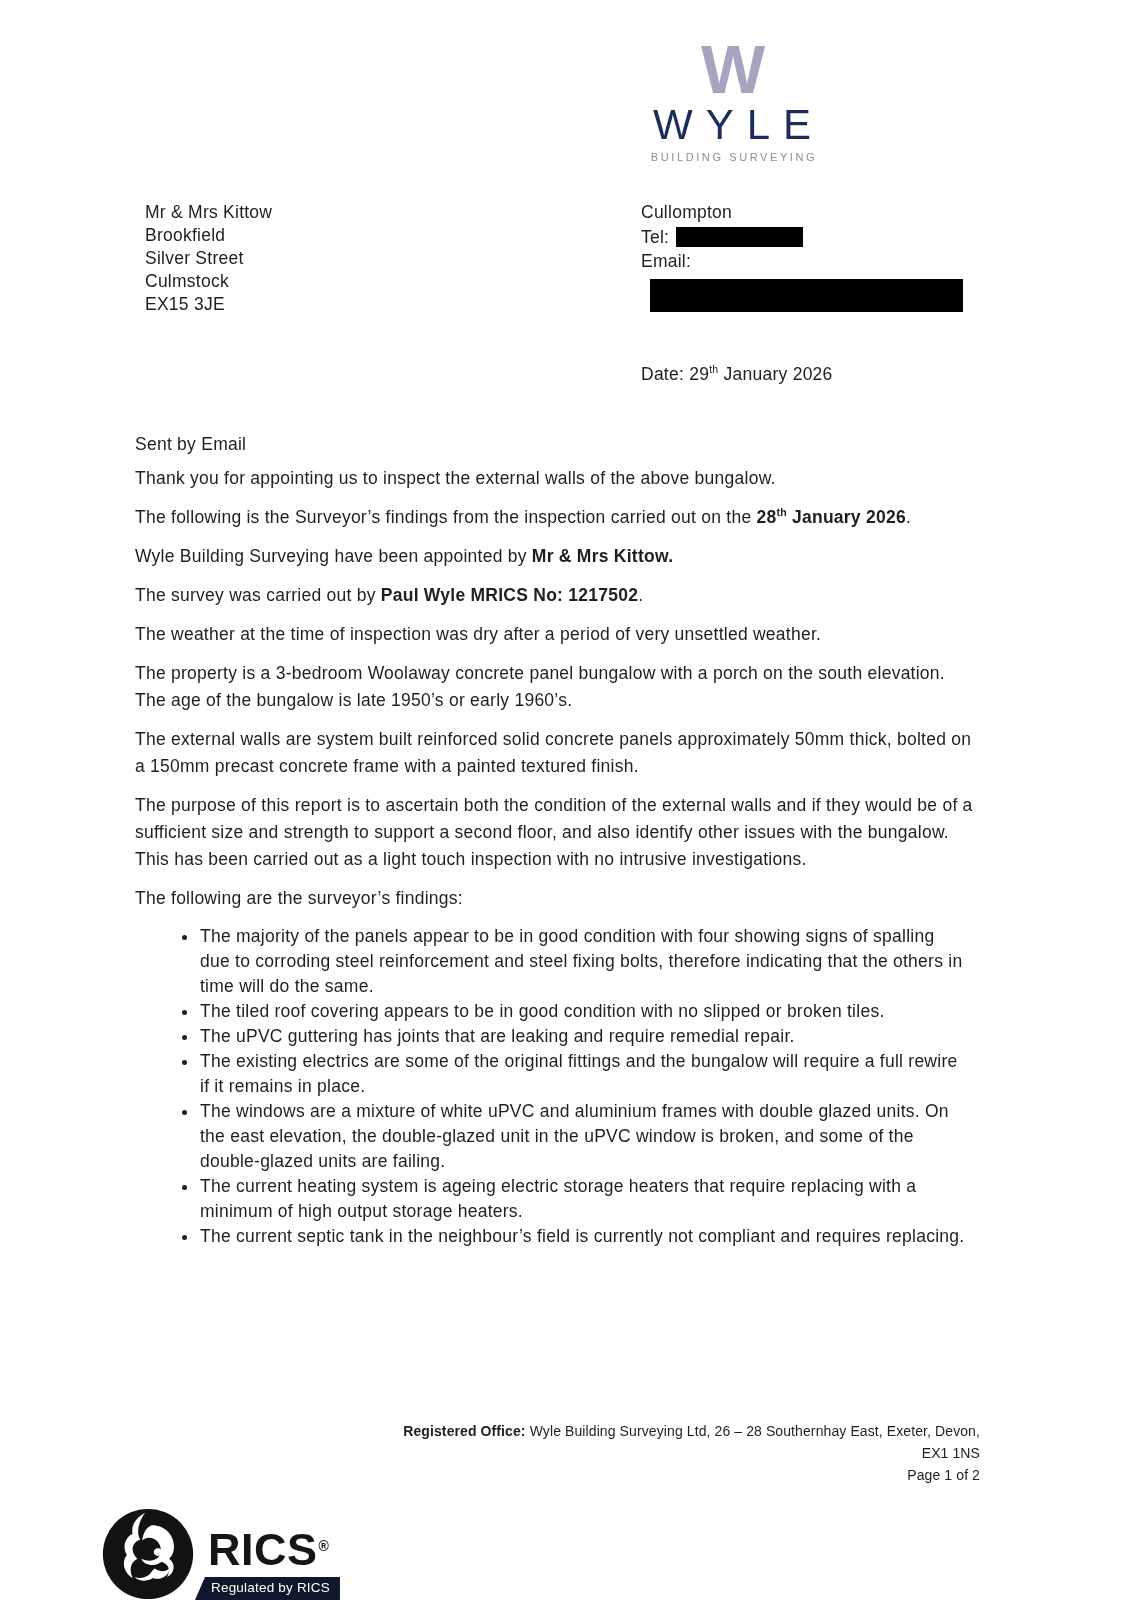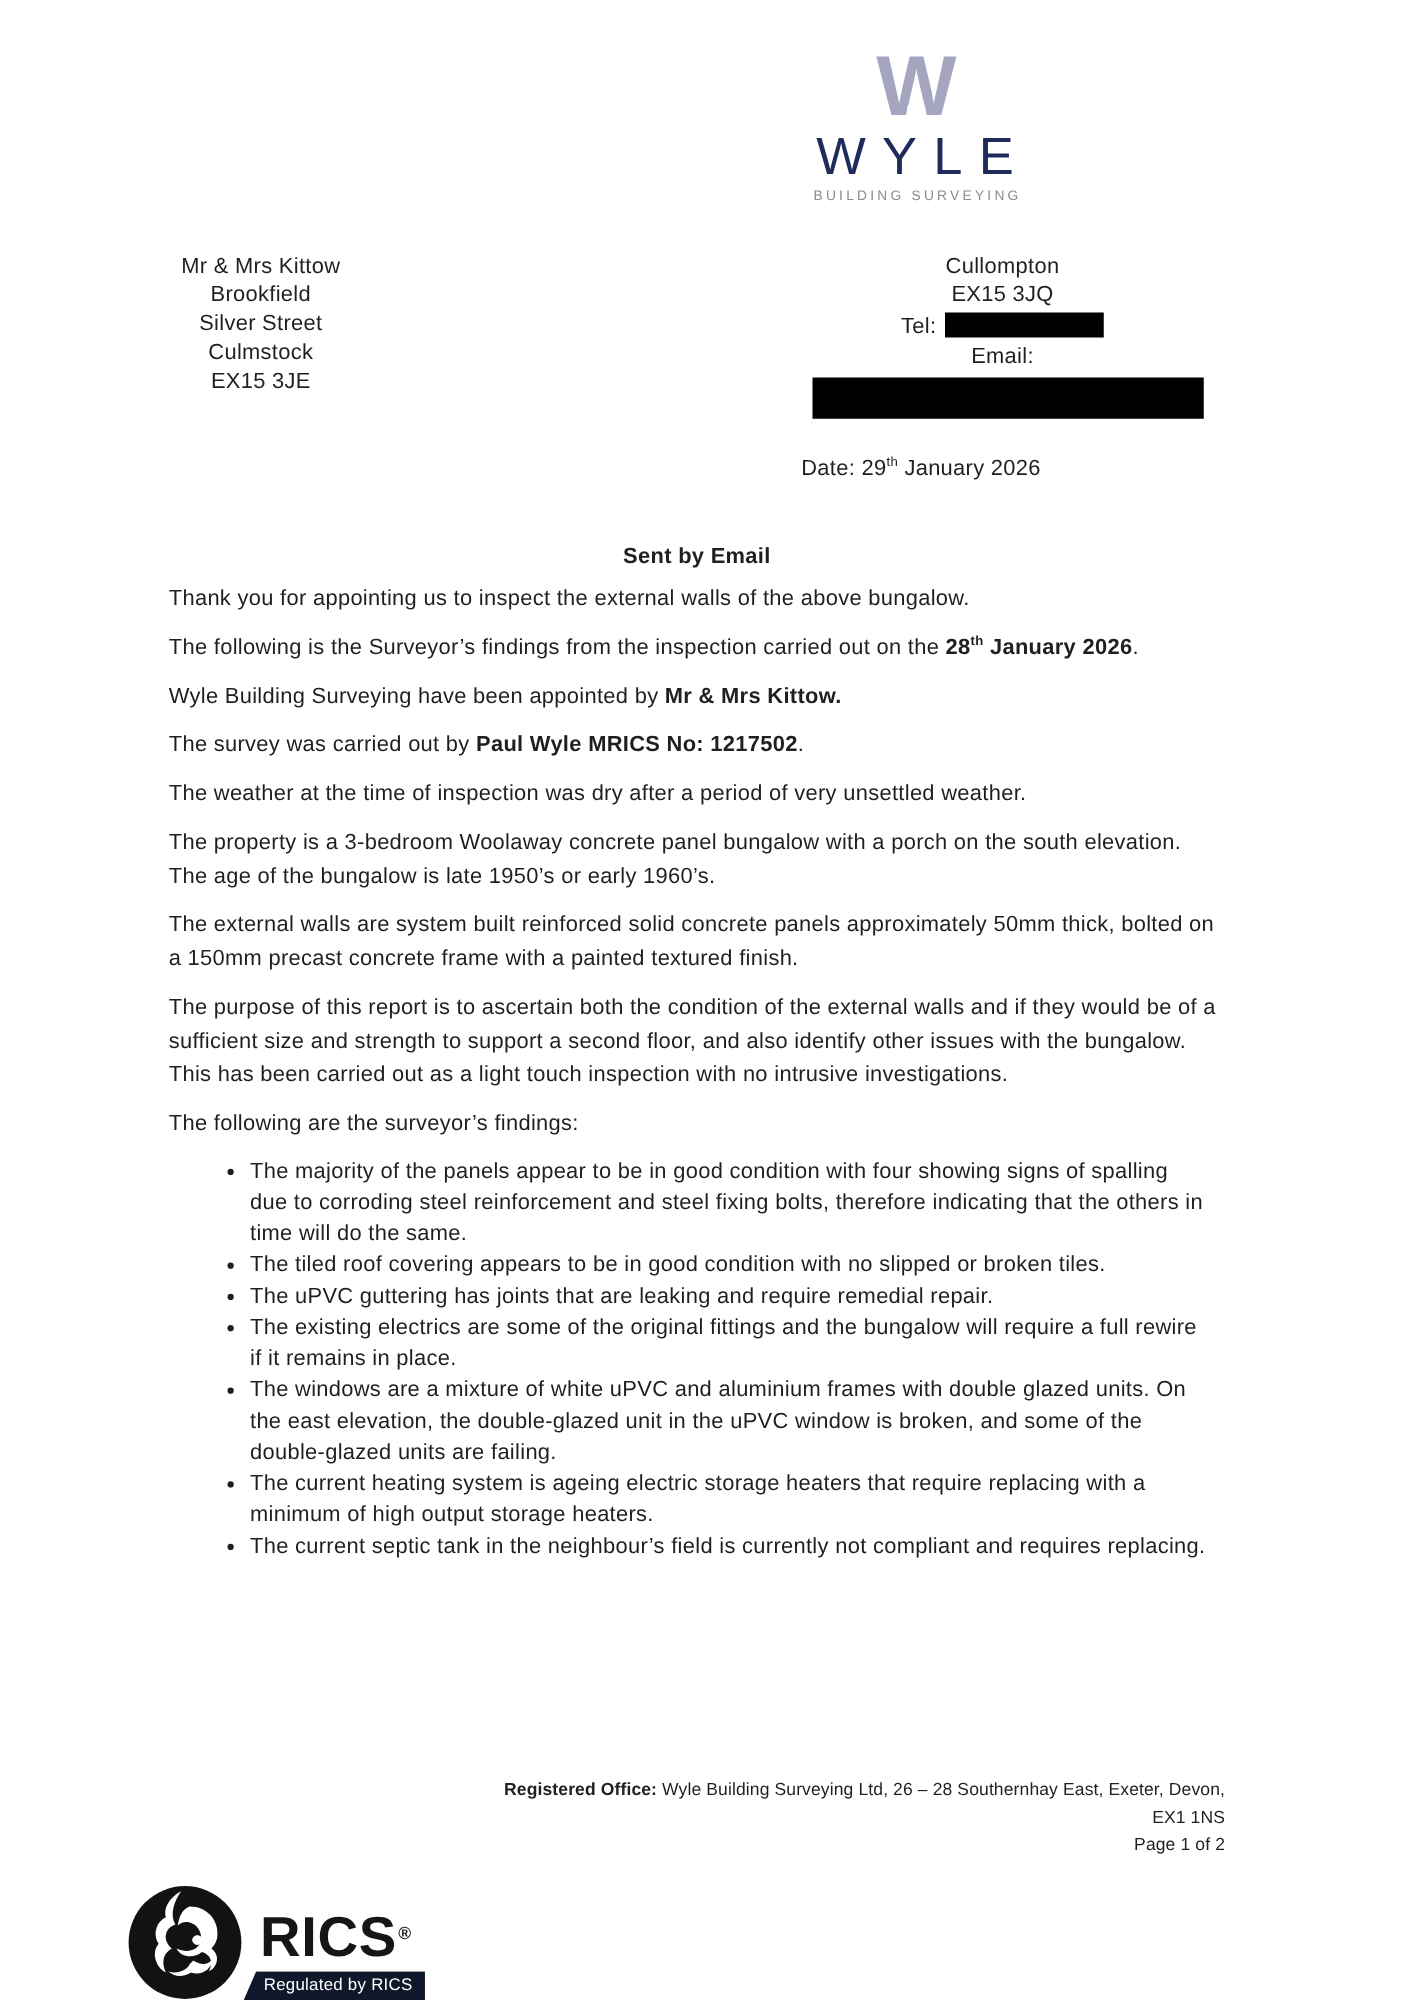--- a/index.html
+++ b/index.html
@@ -13,29 +13,29 @@
   .logo-mark{position:relative;display:inline-block;height:60px;}
   .logo-w{display:block;font-size:68px;font-weight:700;line-height:58px;color:#a6a5c0;letter-spacing:0;}
   .logo-house{position:absolute;left:50%;bottom:2px;transform:translateX(-50%);
     width:15px;height:21px;background:#ffffff;
     clip-path:polygon(50% 0,100% 42%,100% 100%,0 100%,0 42%);}
   .logo-word{font-size:42px;font-weight:400;color:#1e2c5c;letter-spacing:13px;margin-left:10px;margin-top:3px;line-height:44px;}
   .logo-tagline{font-size:11px;color:#8c8c8c;letter-spacing:2.6px;margin-top:4px;margin-left:2px;white-space:nowrap;}
   
   .recipient{position:absolute;left:145px;top:201px;font-size:17.5px;line-height:23px;}
   .sender{position:absolute;left:641px;top:201px;font-size:17.5px;line-height:23px;}
-  .addr-line{white-space:nowrap;text-align:center;}
+  .addr-line{white-space:nowrap;}
   .tel-row{line-height:26px;}
   .redact{background:#000;}
   .redact-tel{display:inline-block;width:127px;height:20px;vertical-align:-4px;margin-left:7px;}
   .redact-email{width:313px;height:33px;margin-top:6px;margin-left:9px;}
   .date-line{position:absolute;left:641px;top:364px;font-size:17.5px;}
   
   .body{position:absolute;left:135px;top:431px;width:845px;font-size:17.5px;line-height:27px;}
-  .sent-by{font-weight:700;text-align:center;margin-bottom:7px;}
+  .sent-by{font-weight:400;text-align:left;margin-bottom:7px;}
   .para{margin:0 0 12px 0;}
   .bold,.b{font-weight:700;}
   sup{font-size:60%;vertical-align:super;line-height:0;}
   .findings{margin:1px 12px 0 0;padding:0 0 0 64px;list-style:disc outside;}
   .finding{line-height:25px;padding-left:1px;}
   
   .footer-text{position:absolute;right:150px;top:1420px;width:720px;text-align:right;font-size:14px;line-height:22px;letter-spacing:0.1px;}
   .rics{position:absolute;left:100px;top:1506px;display:flex;align-items:flex-start;}
   .lion{width:96px;height:96px;margin-right:12px;flex:0 0 auto;}
   .rics-right{padding-top:26px;}
@@ -63,21 +63,20 @@
       <div class="addr-line">Mr &amp; Mrs Kittow</div>
       <div class="addr-line">Brookfield</div>
       <div class="addr-line">Silver Street</div>
       <div class="addr-line">Culmstock</div>
       <div class="addr-line">EX15 3JE</div>
     </div>
 
   <div class="sender">
     <div>
         <div class="addr-line">Cullompton</div>
-        <div class="addr-line">EX15 3JQ</div>
       </div>
     <div class="addr-line tel-row">
       <span>Tel:</span><span class="redact redact-tel"></span>
     </div>
     <div class="addr-line">
       <span>Email:</span>
     </div>
     <div class="redact redact-email"></div>
   </div>
 

